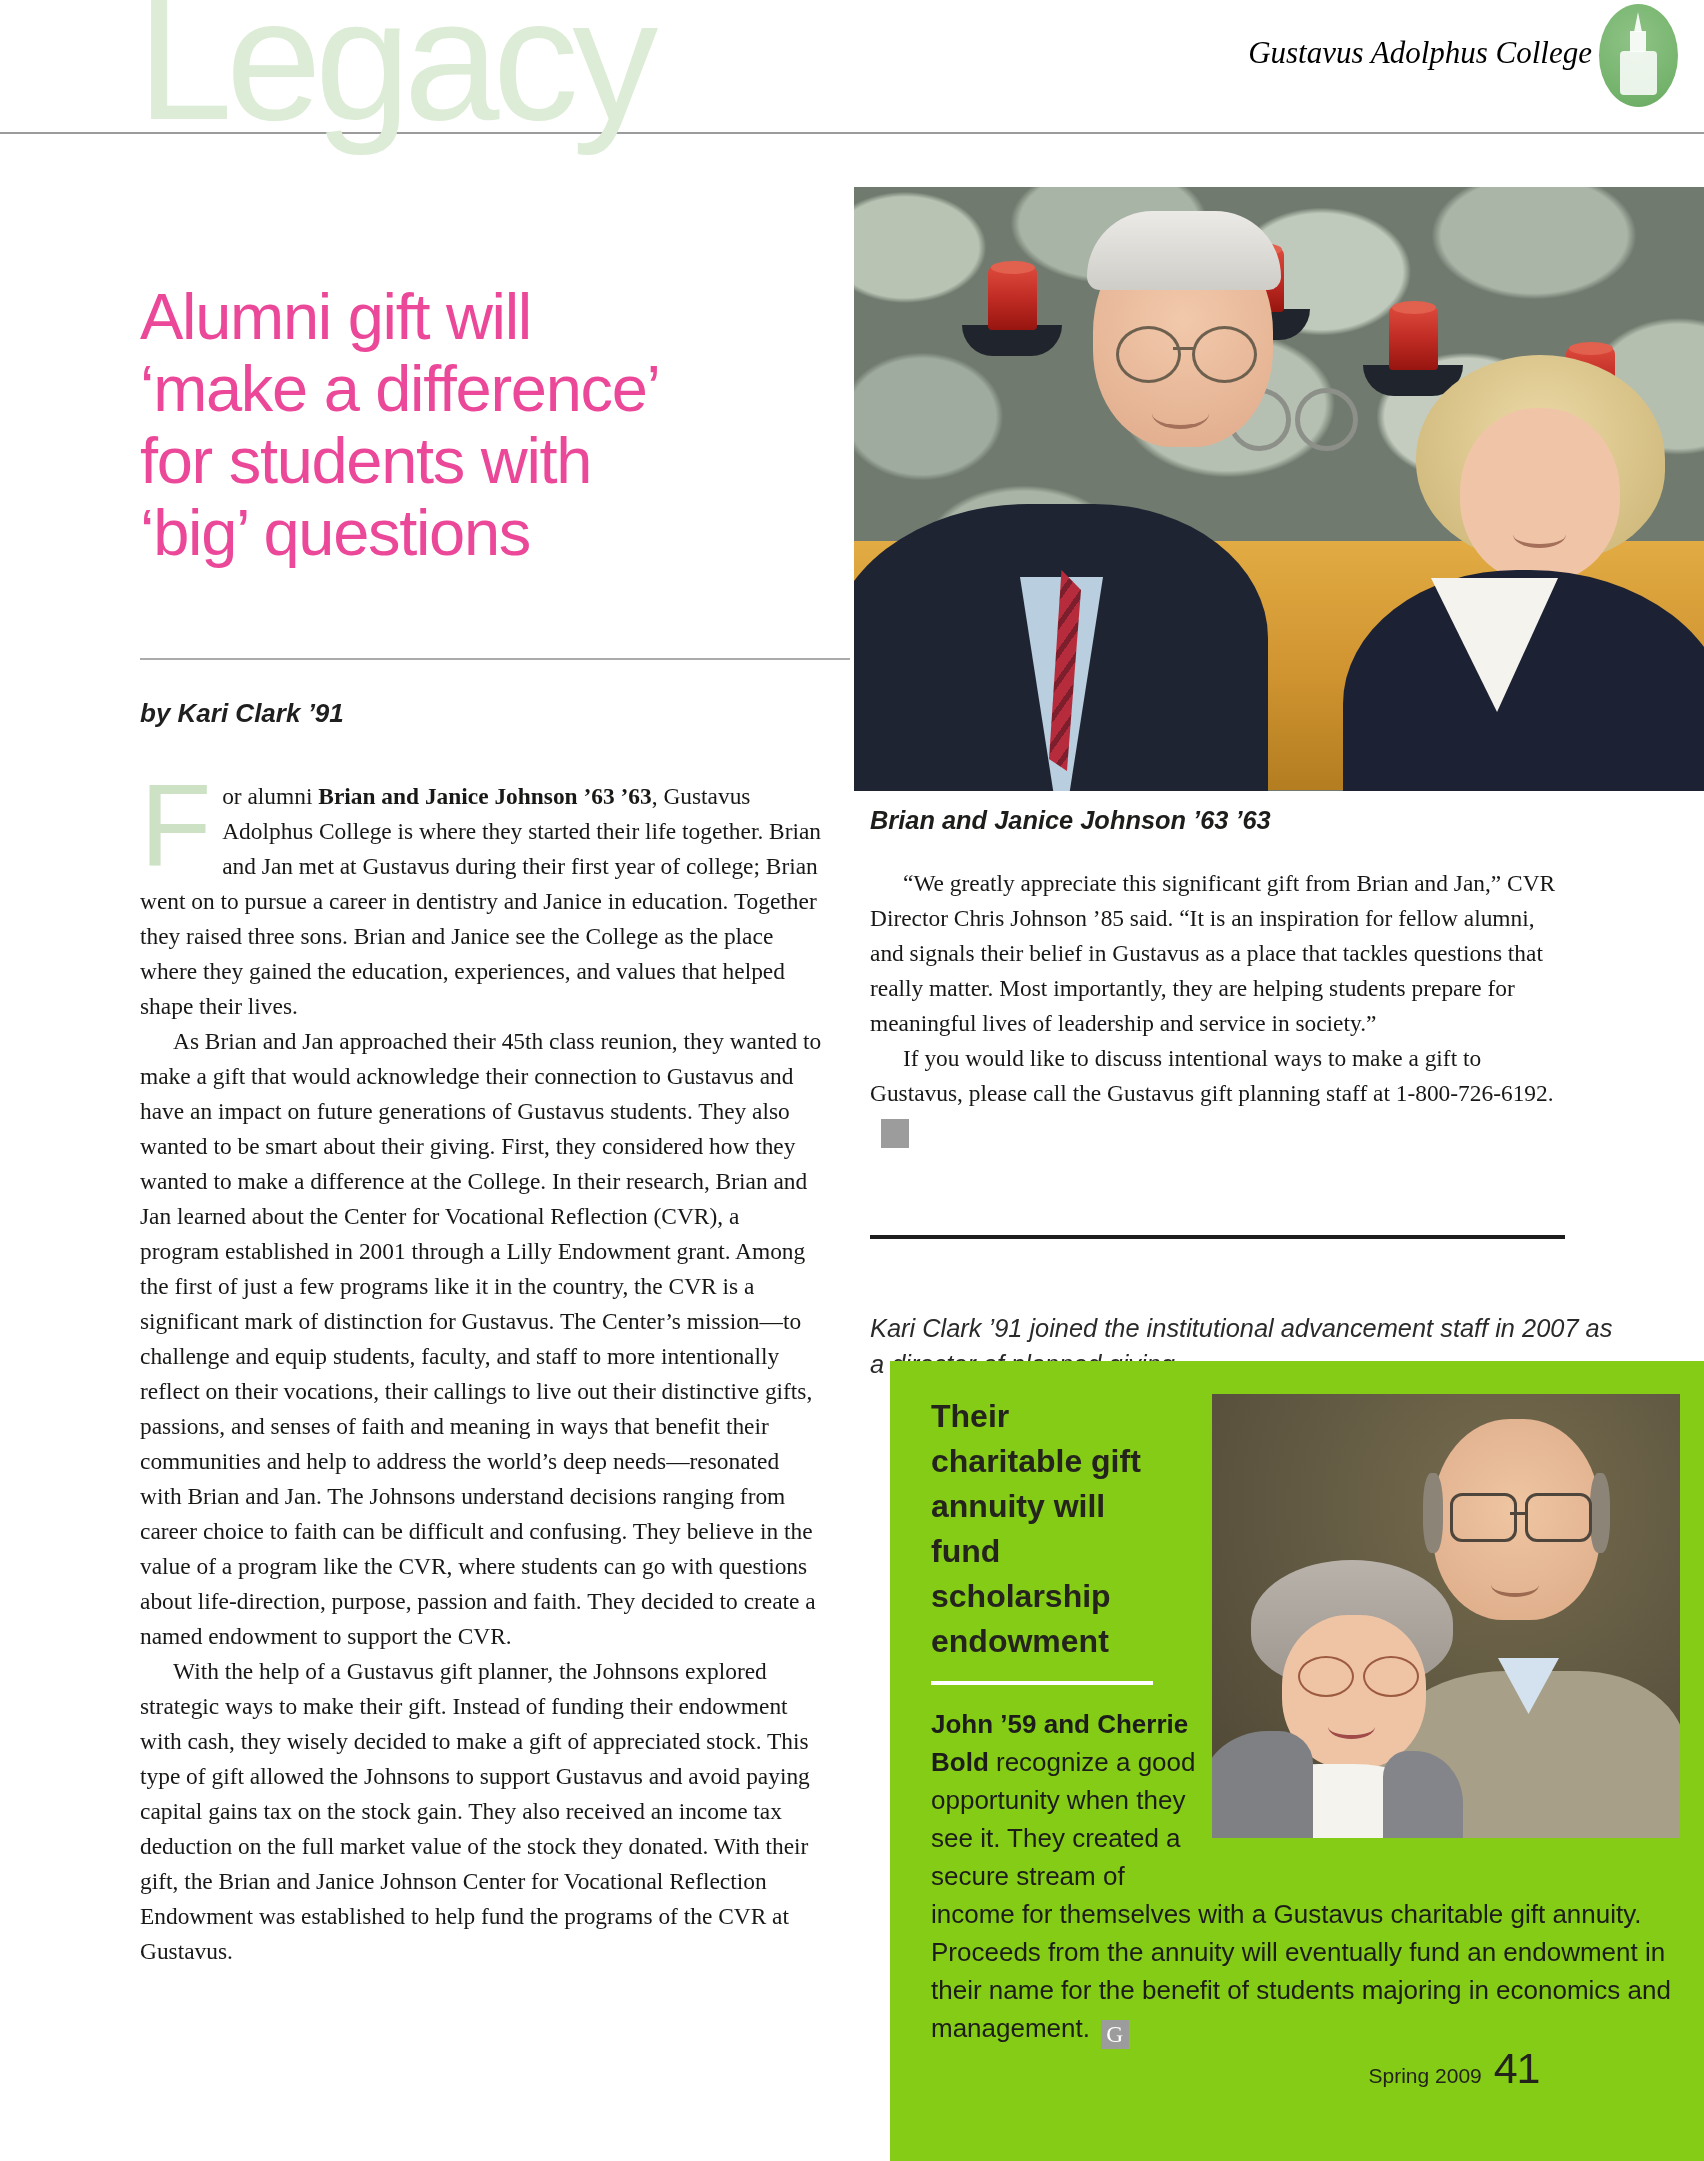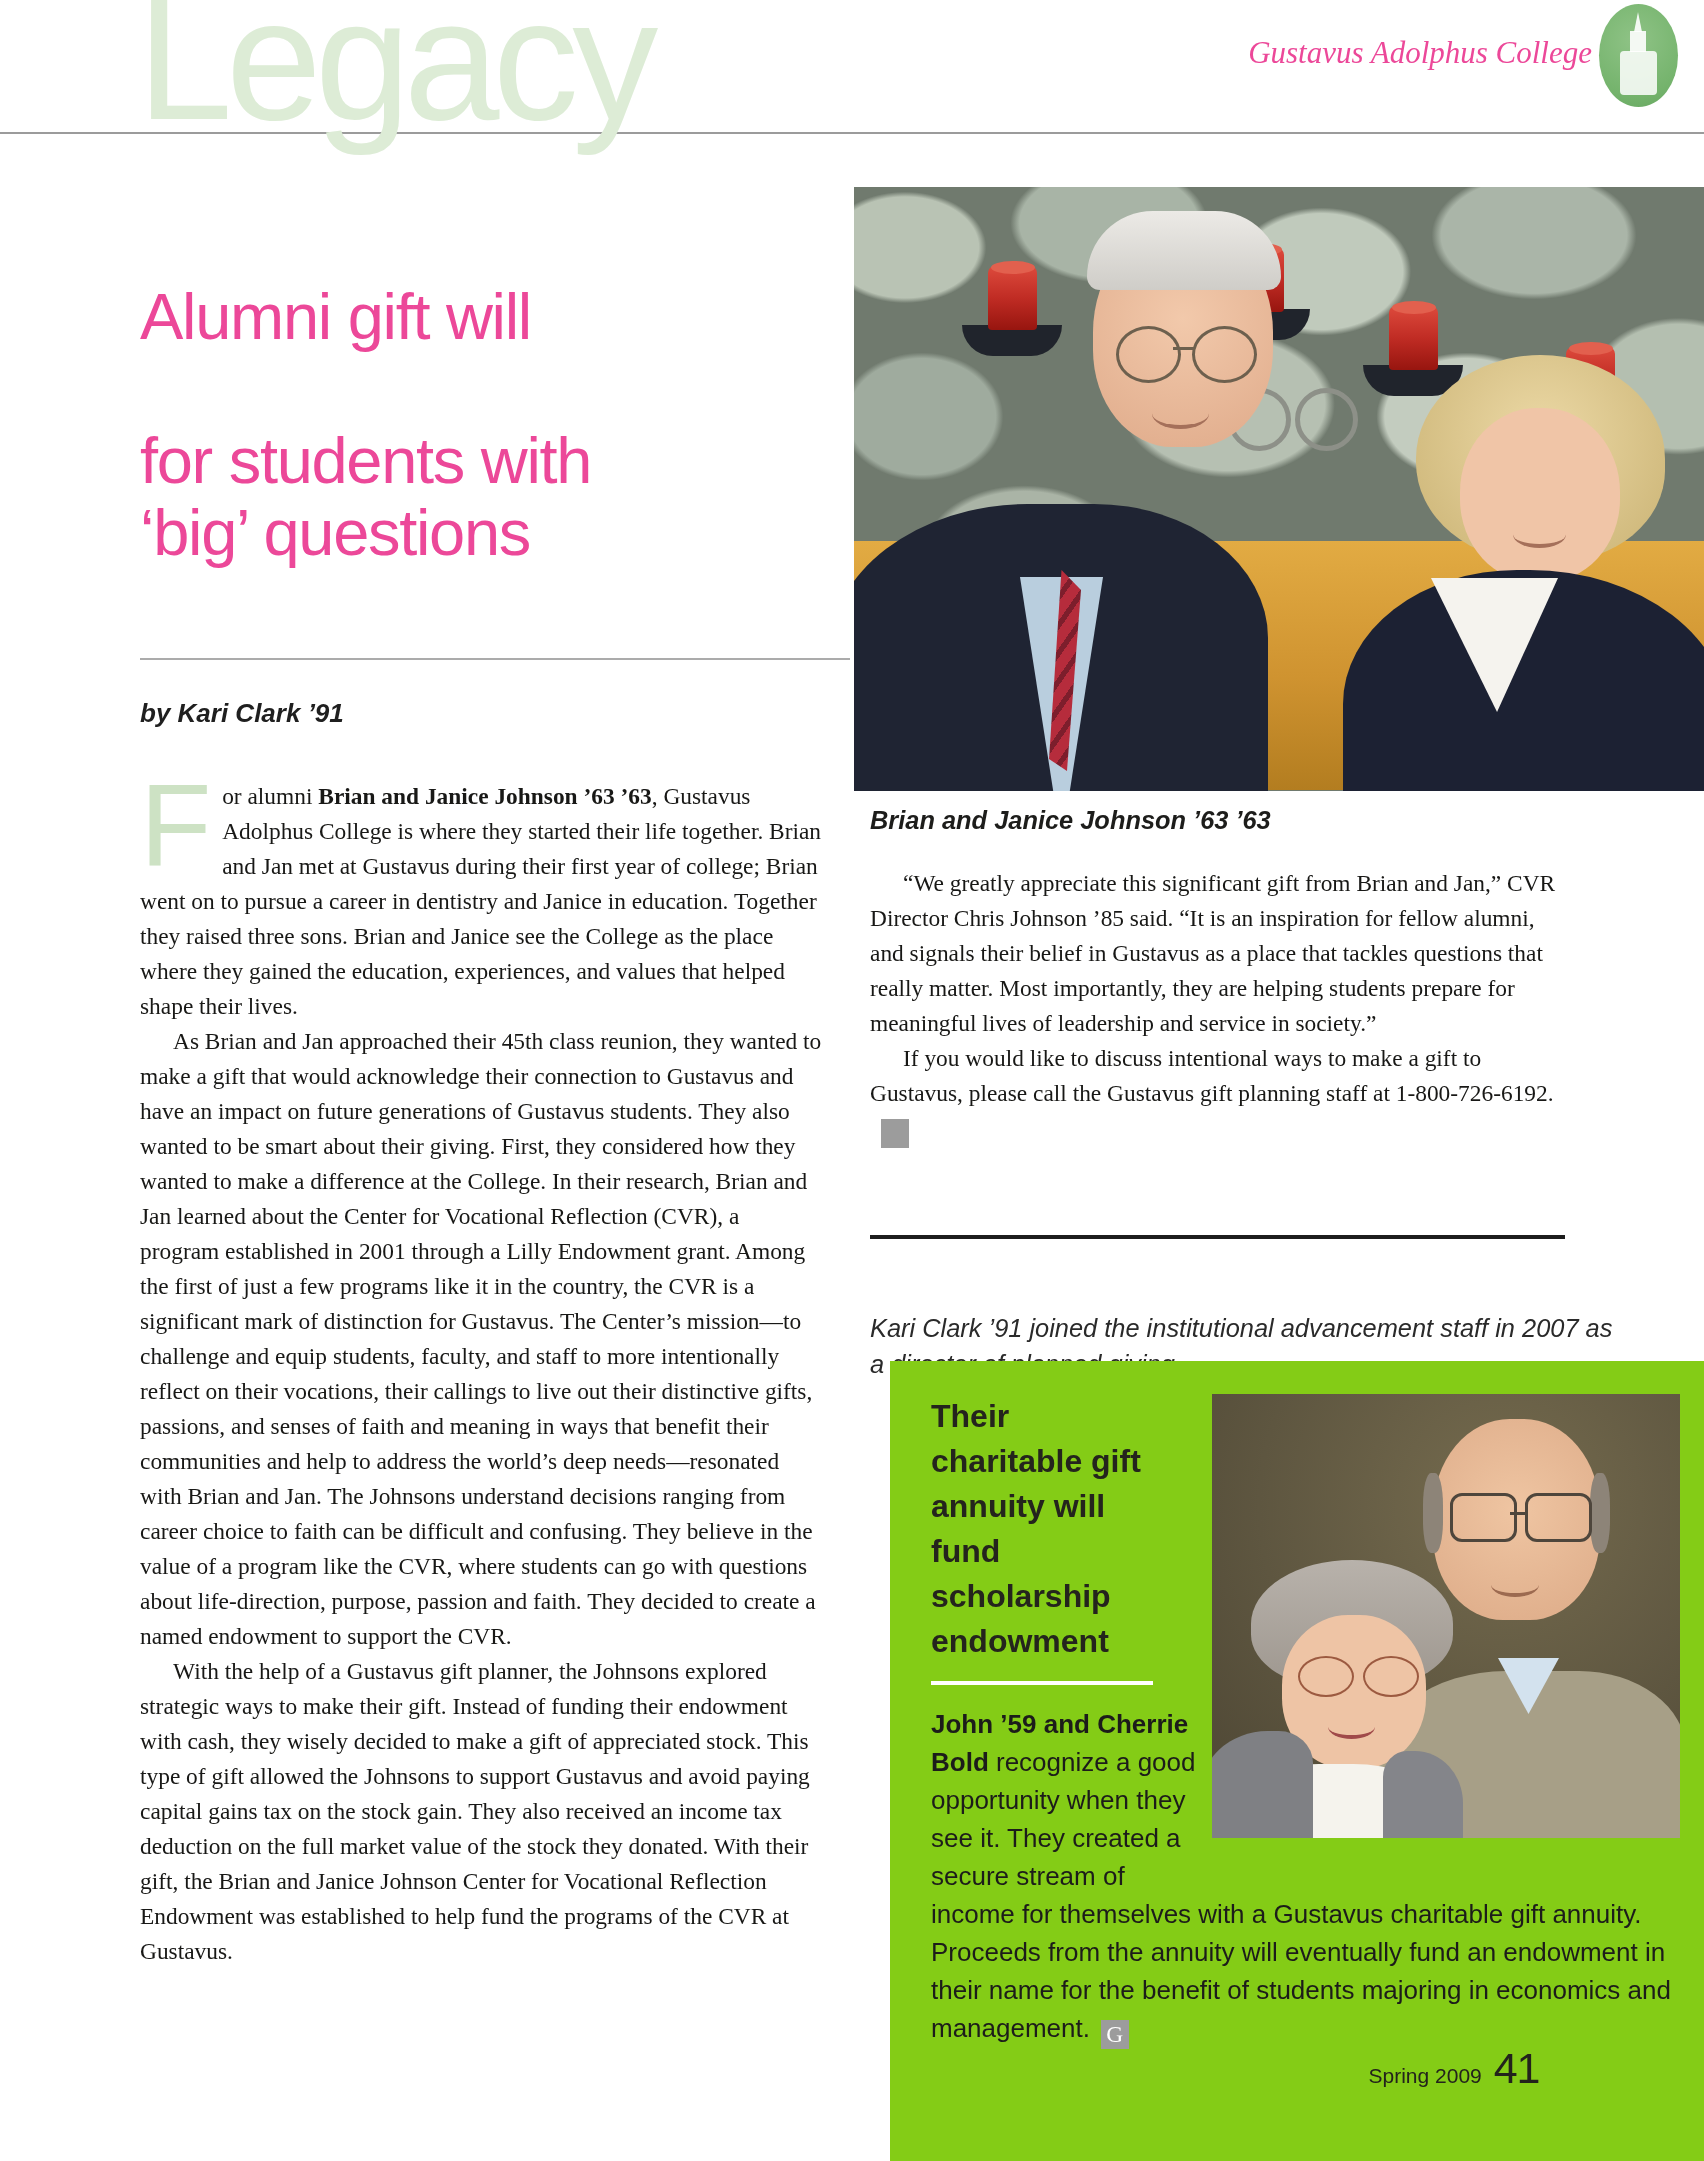--- a/index.html
+++ b/index.html
@@ -9,21 +9,21 @@
   }
 
   
   .top-rule { position:absolute; left:0; top:132px; width:1704px; height:2px; background:#9b9b9b; z-index:1; }
   .masthead {
     position:absolute; left:137px; top:-27px; font-size:172px; line-height:1;
     letter-spacing:-6.7px; color:#ddecd6; z-index:2; font-weight:400;
   }
   .college {
     position:absolute; right:112px; top:35px; font-family:"Liberation Serif", serif;
-    font-style:italic; font-size:31px; color:#ec4899; z-index:2;text-align:right;
+    font-style:italic; font-size:31px; color:#000000; z-index:2;text-align:right;
   }
   .logo { position:absolute; left:1599px; top:4px; width:79px; height:103px; border-radius:50%;
     background:radial-gradient(circle at 45% 35%, #8fc386 0%, #74b36c 70%, #65a65f 100%); z-index:2; overflow:hidden; }
   .logo-base { position:absolute; left:21px; bottom:12px; width:37px; height:44px; background:rgba(255,255,255,.85); border-radius:4px; }
   .logo-mid { position:absolute; left:31px; bottom:55px; width:16px; height:21.4px; background:rgba(255,255,255,.9); }
   .logo-spire { position:absolute; left:35px; bottom:75px; width:0; height:0;
     border-left:4.7px solid transparent; border-right:4.7px solid transparent; border-bottom:20px solid rgba(255,255,255,.9); }
 
   
   .headline {
@@ -155,21 +155,21 @@
   <div class="masthead">Legacy</div>
   <div class="college">Gustavus Adolphus College</div>
   <div class="logo">
     <div class="logo-base"></div>
     <div class="logo-mid"></div>
     <div class="logo-spire"></div>
   </div>
 
   <h1 class="headline">
     <span>Alumni gift will</span><br>
-    <br>
+    <span>‘make a difference’</span><br>
     <span>for students with</span><br>
     <span>‘big’ questions</span>
   </h1>
   <div class="headline-rule"></div>
   <div class="byline">by Kari Clark ’91</div>
 
   <div class="bodycol col-left">
     <p>
       <span class="dropcap">F</span><span>or alumni </span><span class="bold">Brian and Janice Johnson ’63 ’63</span><span>, Gustavus Adolphus College is where they started their life together. Brian and Jan met at Gustavus during their first year of college; Brian went on to pursue a career in dentistry and Janice in education. Together they raised three sons. Brian and Janice see the College as the place where they gained the education, experiences, and values that helped shape their lives.</span>
     </p>

